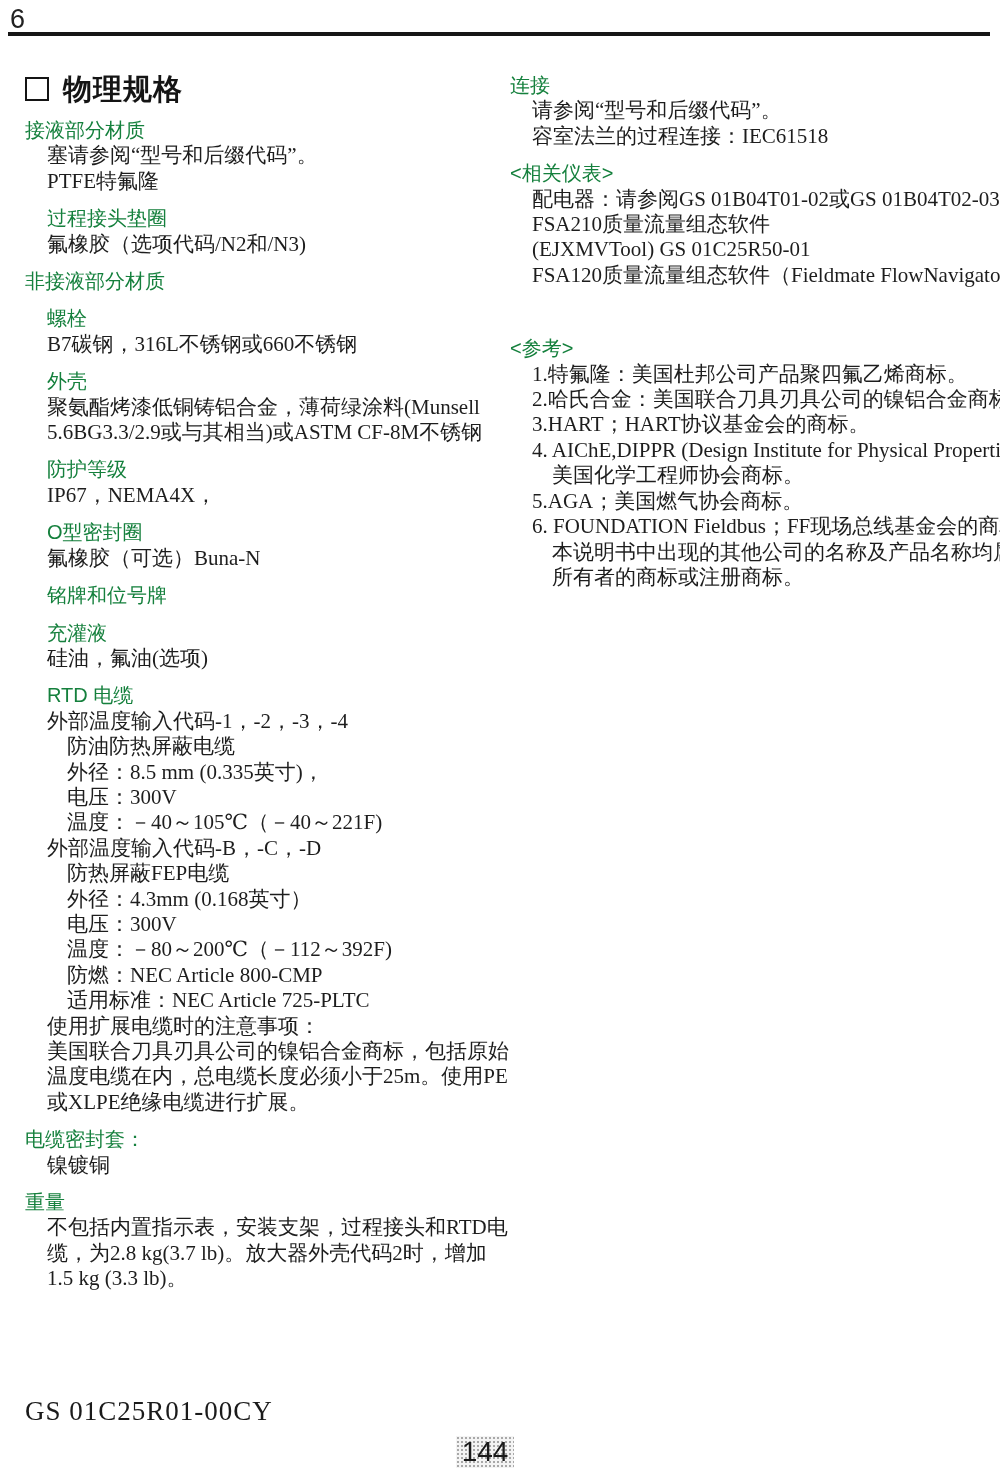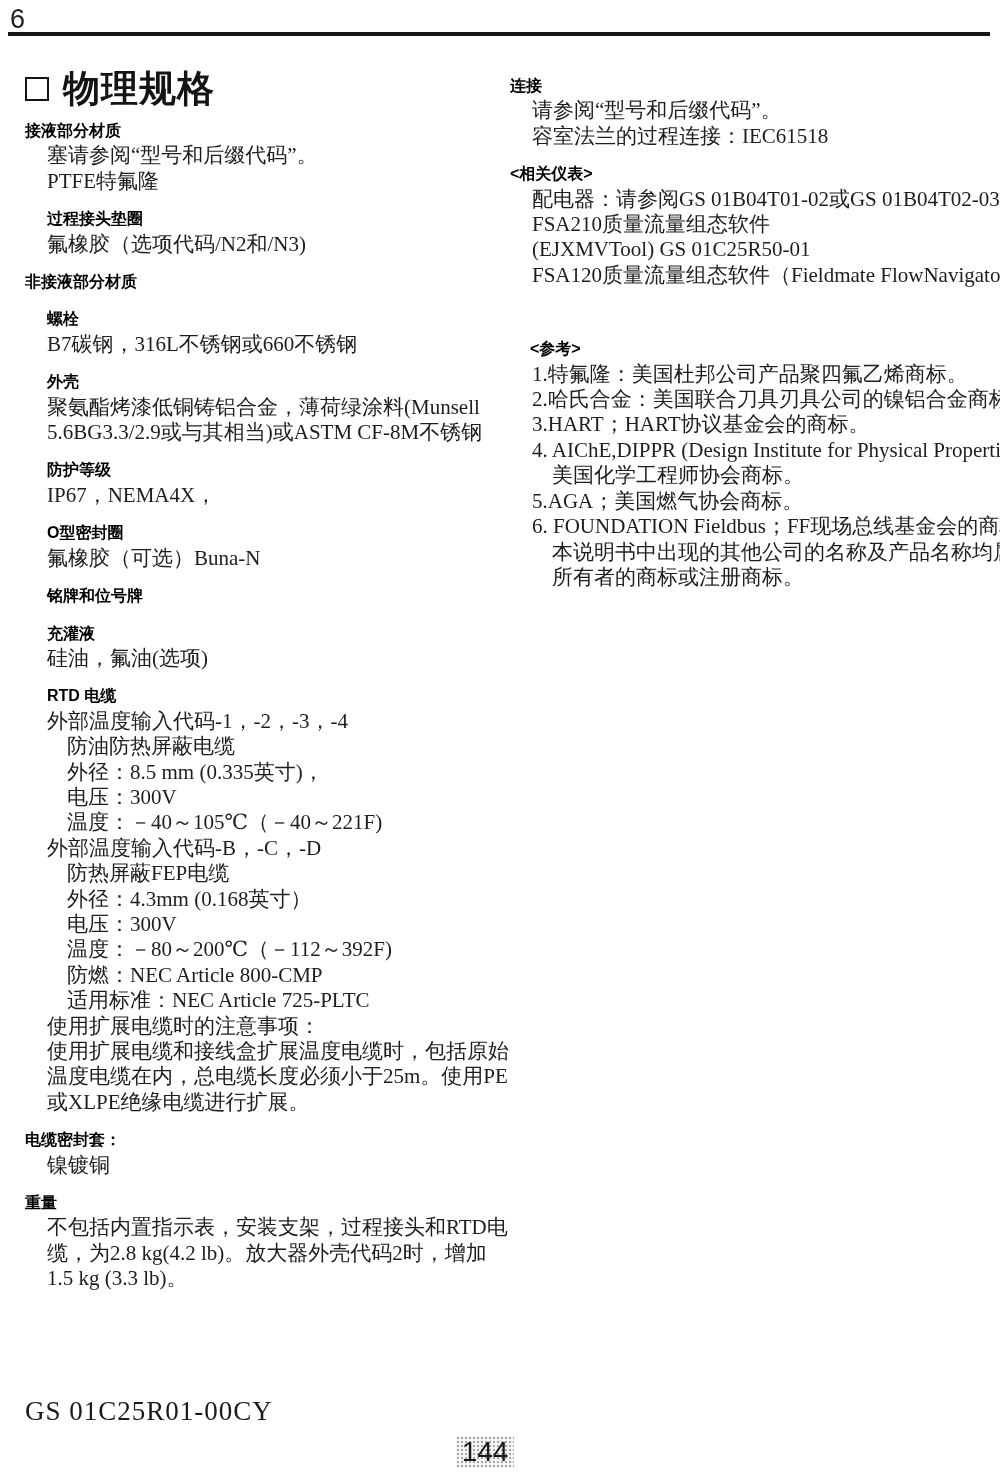--- a/index.html
+++ b/index.html
@@ -22,40 +22,40 @@
     position: absolute; left: 8px; top: 32px; width: 982px; height: 4px;
     background: #161616;
   }
   
   #left-column  { position: absolute; left: 25px;  top: 72px; width: 470px; }
   #right-column { position: absolute; left: 510px; top: 61px; width: 490px; }
 
   .doc-title {
     display: flex; align-items: center; gap: 14px;
     font-family: "Liberation Sans", "DejaVu Sans", sans-serif;
-    font-weight: bold; font-size: 37px; line-height: 34px;
+    font-weight: bold; font-size: 29px; line-height: 34px;
     color: #141414; margin: 0 0 8px 0; letter-spacing: 1px;
   }
   .square-glyph {
     width: 20px; height: 20px; border: 2.5px solid #141414;
     display: inline-block; background: #fff;
   }
   .line { white-space: nowrap; line-height: 25.4px; font-size: 21px; }
   .h1, .h2 {
     font-family: "Liberation Sans", "DejaVu Sans", sans-serif;
-    font-weight: bold; font-size: 16px; color: #000000;
+    font-weight: normal; font-size: 20px; color: #15803d;
     margin-top: 12px;
   }
   .h1 { padding-left: 0; }
   .h2 { padding-left: 22px; }
   .body { font-family: "Liberation Serif", "DejaVu Serif", serif; }
   .i1 { padding-left: 22px; }
   .i2 { padding-left: 42px; }
   .gap { }
-  .extra-gap { margin-top: 48px; margin-left: 20px; }
+  .extra-gap { margin-top: 48px; }
 
   
   #doc-number {
     position: absolute; left: 25px; top: 1396px;
     font-size: 27px; letter-spacing: 1px; color: #1a1a1a;
   }
   #footer-page-box {
     position: absolute; left: 456px; top: 1436px;
     width: 58px; height: 32px;
     display: flex; align-items: center; justify-content: center;
@@ -107,28 +107,28 @@
         <div class="line body i2">电压：300V</div>
         <div class="line body i2">温度：－40～105℃（－40～221F)</div>
         <div class="line body i1">外部温度输入代码-B，-C，-D</div>
         <div class="line body i2">防热屏蔽FEP电缆</div>
         <div class="line body i2">外径：4.3mm (0.168英寸）</div>
         <div class="line body i2">电压：300V</div>
         <div class="line body i2">温度：－80～200℃（－112～392F)</div>
         <div class="line body i2">防燃：NEC Article 800-CMP</div>
         <div class="line body i2">适用标准：NEC Article 725-PLTC</div>
         <div class="line body i1 gap">使用扩展电缆时的注意事项：</div>
-        <div class="line body i1">使用扩展电缆和接线盒扩展温度电缆时，包括原始</div>
+        <div class="line body i1">美国联合刀具刃具公司的镍铝合金商标，包括原始</div>
         <div class="line body i1">温度电缆在内，总电缆长度必须小于25m。使用PE</div>
         <div class="line body i1">或XLPE绝缘电缆进行扩展。</div>
         <div class="line h1">电缆密封套：</div>
         <div class="line body i1">镍镀铜</div>
         <div class="line h1">重量</div>
         <div class="line body i1">不包括内置指示表，安装支架，过程接头和RTD电</div>
-        <div class="line body i1">缆，为2.8 kg(4.2 lb)。放大器外壳代码2时，增加</div>
+        <div class="line body i1">缆，为2.8 kg(3.7 lb)。放大器外壳代码2时，增加</div>
         <div class="line body i1">1.5 kg (3.3 lb)。</div>
       </div>
   </div>
 
   <div id="right-column">
     <div id="right-sections">
         <div class="line h1">连接</div>
         <div class="line body i1">请参阅“型号和后缀代码”。</div>
         <div class="line body i1">容室法兰的过程连接：IEC61518</div>
         <div class="line h1">&lt;相关仪表&gt;</div>

